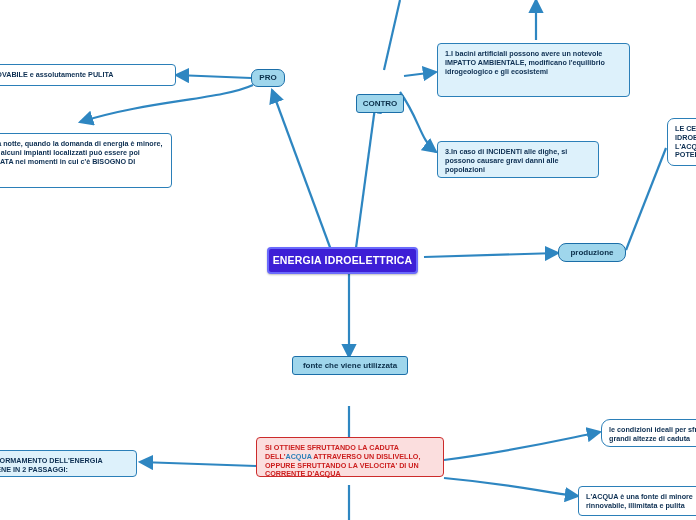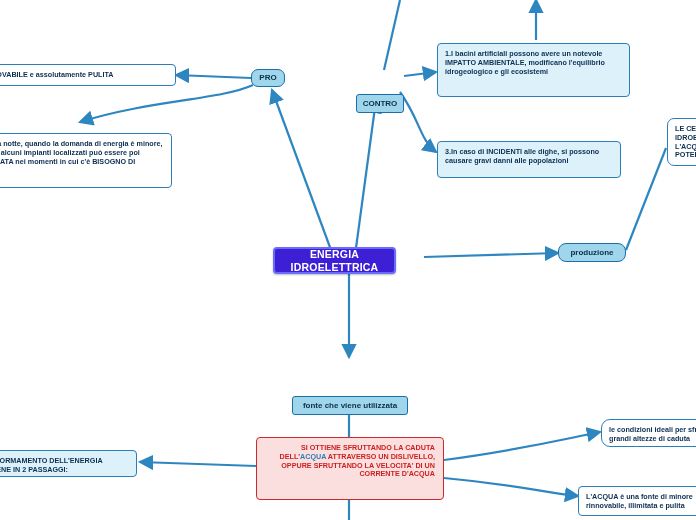--- a/index.html
+++ b/index.html
@@ -105,61 +105,61 @@
 
     <path d="M256 466 L140 462" stroke="#2e86c1" stroke-width="2.2" fill="none" marker-end="url(#ah)"></path>
 
     <path d="M444 460 C520 450, 560 440, 600 432" stroke="#2e86c1" stroke-width="2.2" fill="none" marker-end="url(#ah)"></path>
 
     <path d="M444 478 C520 485, 540 492, 578 496" stroke="#2e86c1" stroke-width="2.2" fill="none" marker-end="url(#ah)"></path>
 
     <path d="M349 485 L349 520" stroke="#2e86c1" stroke-width="2.2" fill="none"></path>
   </svg>
 
-  <div class="node n-root" style="left:273px;top:247px;width:123px;height:27px;text-align:center;">
+  <div class="node n-root" style="left:267px;top:247px;width:151px;height:27px;text-align:center;">
     <span>ENERGIA IDROELETTRICA</span>
   </div>
 
   <div class="node n-pill" style="left:251px;top:69px;width:34px;height:18px;border-radius:7px;">
     <span>PRO</span>
   </div>
 
   <div class="node n-pill" style="left:356px;top:74px;width:48px;height:19px;margin-top:20px;">
     <span>CONTRO</span>
   </div>
 
   <div class="node n-pill" style="left:558px;top:243px;width:68px;height:19px;border-radius:8px;">
     <span>produzione</span>
   </div>
 
-  <div class="node n-pill" style="left:292px;top:356px;width:116px;height:19px;margin-top:40px;">
+  <div class="node n-pill" style="left:292px;top:356px;width:116px;height:19px;">
     <span>fonte che viene utilizzata</span>
   </div>
 
   <div class="node n-white center" style="left:-36px;top:64px;width:212px;height:22px;">
     <span>È RINNOVABILE e assolutamente PULITA</span>
   </div>
 
   <div class="node n-white" style="left:-42px;top:133px;width:214px;height:55px;">
     <span>Durante la notte, quando la domanda di energia è minore, l'acqua di alcuni impianti localizzati può essere poi RIUTILIZZATA nei momenti in cui c'è BISOGNO DI ENERGIA</span>
   </div>
 
   <div class="node n-box" style="left:437px;top:43px;width:193px;height:54px;">
     <span>1.I bacini artificiali possono avere un notevole IMPATTO AMBIENTALE, modificano l'equilibrio idrogeologico e gli ecosistemi</span>
   </div>
 
-  <div class="node n-box" style="left:437px;top:141px;width:184px;height:37px;">
+  <div class="node n-box" style="left:437px;top:141px;width:162px;height:37px;">
     <span>3.In caso di INCIDENTI alle dighe, si possono causare gravi danni alle popolazioni</span>
   </div>
 
   <div class="node n-white" style="left:667px;top:118px;width:120px;height:48px;border-radius:7px;">
     <span>LE CENTRALI IDROELETTRICHE POMPANO L'ACQUA VERSO VALLE PER POTERLA UTILIZZARE utilizz</span>
   </div>
 
-  <div class="node n-pink" style="left:256px;top:437px;width:188px;height:63px;text-align:right;">
+  <div class="node n-pink" style="left:256px;top:437px;width:188px;height:40px;">
     <span><span>SI OTTIENE SFRUTTANDO LA CADUTA DELL'</span><span class="hl-blue">ACQUA</span><span> ATTRAVERSO UN DISLIVELLO, OPPURE SFRUTTANDO LA VELOCITA' DI UN CORRENTE D'ACQUA</span></span>
   </div>
 
   <div class="node n-box" style="left:-28px;top:450px;width:165px;height:27px;">
     <span>RASFORMAMENTO DELL'ENERGIA AVVIENE IN 2 PASSAGGI:</span>
   </div>
 
   <div class="node n-white" style="left:601px;top:419px;width:150px;height:28px;border-radius:9px;">
     <span>le condizioni ideali per sfruttarla sono grandi altezze di caduta</span>
   </div>

